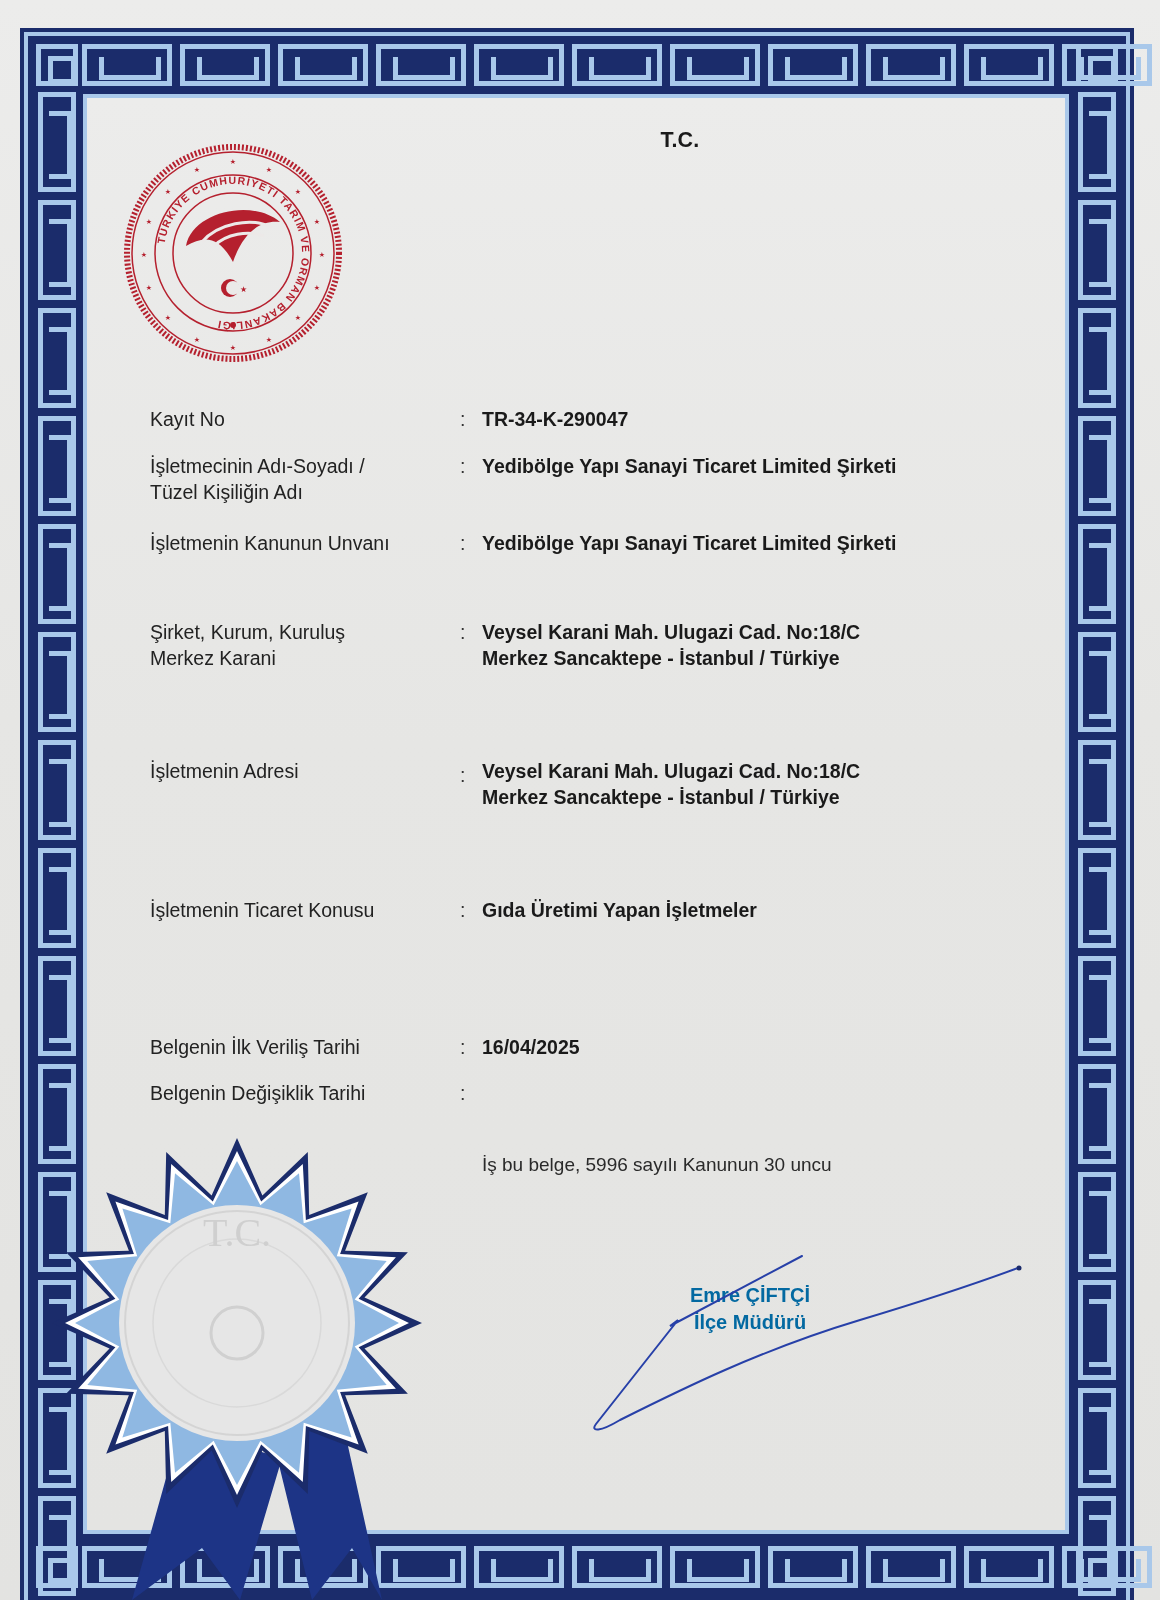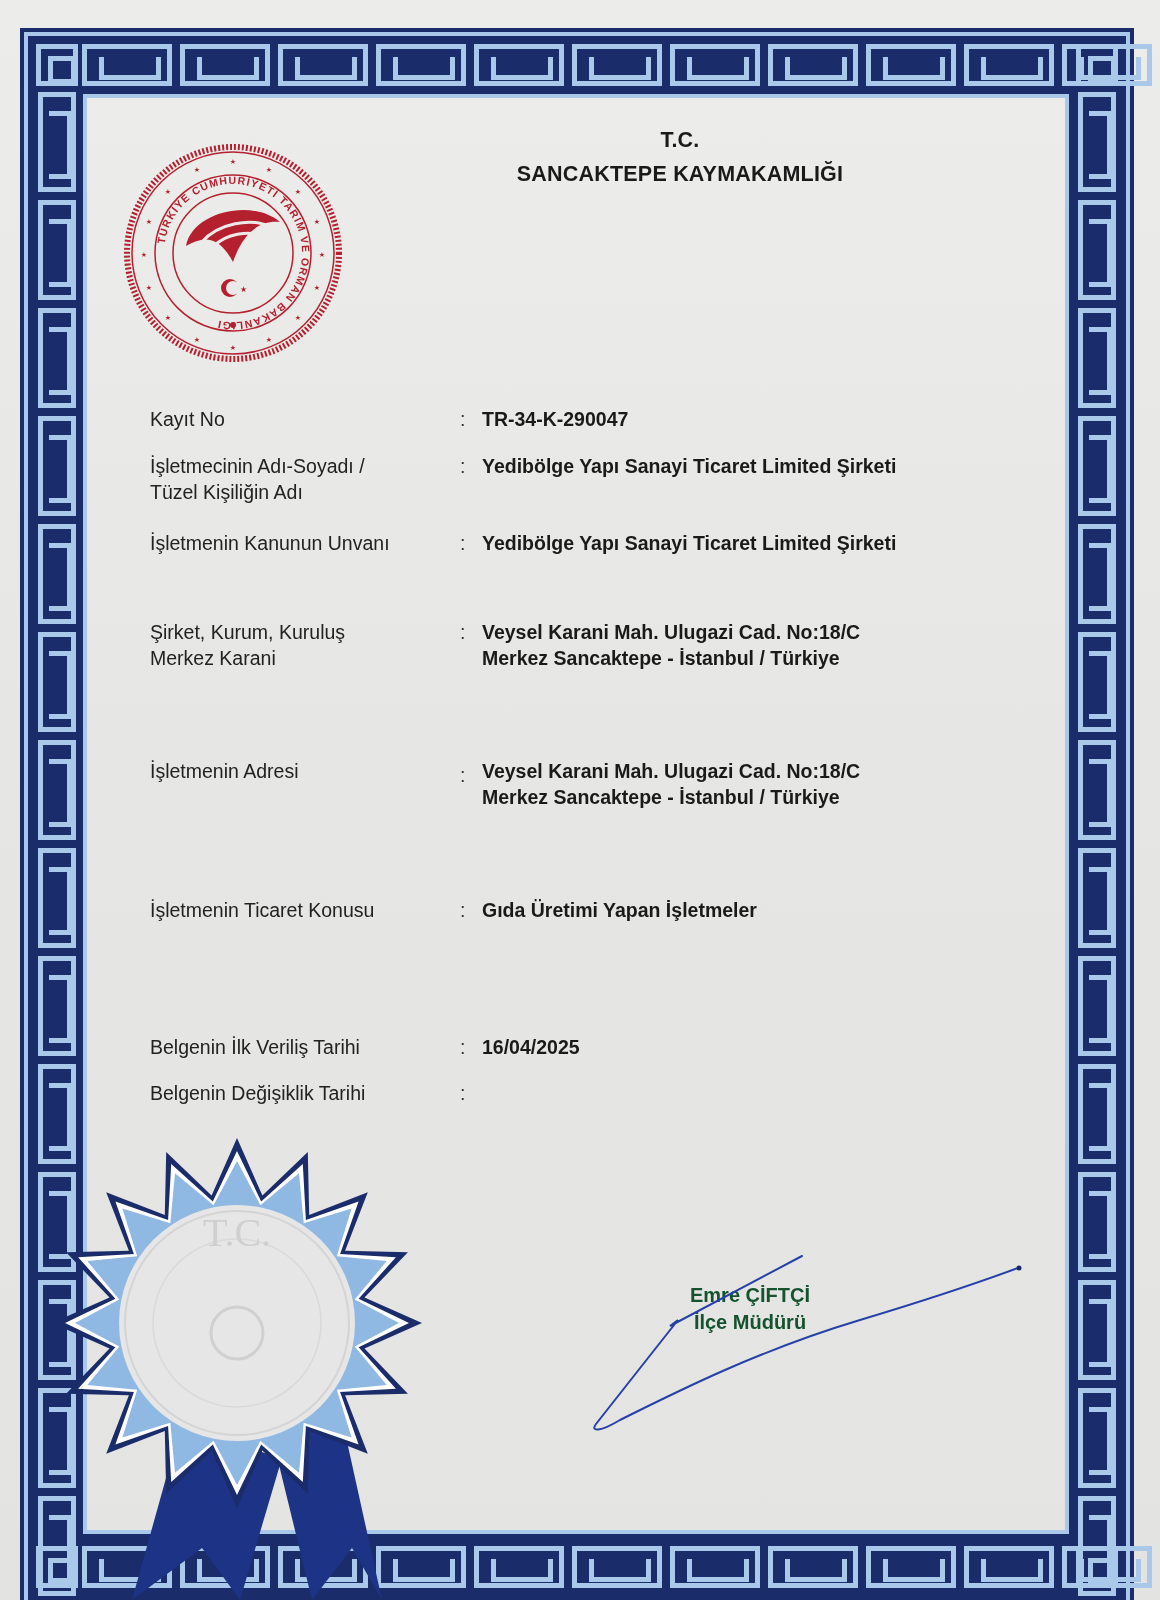--- a/index.html
+++ b/index.html
@@ -48,21 +48,21 @@
   
   .emblem { position: absolute; left: 122px; top: 142px; width: 222px; height: 222px; }
 
   
   .field { position: absolute; left: 150px; width: 860px; font-size: 19.5px; line-height: 26px; }
   .field .label { position: absolute; left: 0; top: 0; width: 300px; color: #222; }
   .field .colon { position: absolute; left: 310px; top: 0; color: #333; }
   .field .value { position: absolute; left: 332px; top: 0; font-weight: bold; color: #1a1a1a; white-space: nowrap; }
 
   .note { position: absolute; left: 482px; top: 1152px; width: 480px; font-size: 19px; line-height: 26px; color: #2a2a2a; }
-  .sign { position: absolute; left: 640px; top: 1282px; width: 220px; text-align: center; font-weight: bold; font-size: 20px; line-height: 27px; color: #14532d; }
+  .sign { position: absolute; left: 640px; top: 1282px; width: 220px; text-align: center; font-weight: bold; font-size: 20px; line-height: 27px; color: #0369a1; }
   .signature { position: absolute; left: 560px; top: 1240px; width: 480px; height: 200px; pointer-events: none; }
 
   .rosette { position: absolute; left: 52px; top: 1128px; width: 370px; height: 472px; }
 </style>
 </head>
 <body>
 
 <div class="paper"></div>
 
 <div class="frame-outer"></div>
@@ -158,21 +158,20 @@
   <path d="M 80,100 C 95,82 130,74 150,86" fill="none" stroke="#ece9e8" stroke-width="3"></path>
   <path d="M 92,104 C 104,92 126,88 142,94" fill="none" stroke="#ece9e8" stroke-width="3"></path>
   <circle cx="108" cy="146" r="9" fill="#b5202e"></circle>
   <circle cx="111" cy="146" r="7" fill="#ebe9e8"></circle>
   <text x="118" y="150" font-size="8" fill="#b5202e">★</text>
   <circle cx="111" cy="183" r="3" fill="#b5202e"></circle>
 </svg>
 
 <div class="header">
   <div>T.C.</div>
-  <div>SANCAKTEPE KAYMAKAMLIĞI</div>
 </div>
 
 <div class="field" style="top:406px;">
   <span class="label">Kayıt No</span>
   <span class="colon">:</span>
   <span class="value">TR-34-K-290047</span>
 </div>
 
 <div class="field" style="top:453px;">
   <span class="label">
@@ -222,20 +221,21 @@
   <span class="value">16/04/2025</span>
 </div>
 
 <div class="field" style="top:1080px;">
   <span class="label">Belgenin Değişiklik Tarihi</span>
   <span class="colon">:</span>
   <span class="value"></span>
 </div>
 
 <div class="note">
+  <div>İş bu belge, 5996 sayılı Kanunun 30 uncu</div>
 </div>
 
 <div class="sign">
   <div>Emre ÇİFTÇİ</div>
   <div>İlçe Müdürü</div>
 </div>
 
 <svg class="signature" viewBox="0 0 480 200">
   <path d="M 242,16 L 110,86 L 118,80 L 88,118 L 36,184 C 30,192 40,192 60,180 C 120,150 200,110 300,80 C 360,62 420,42 458,28" fill="none" stroke="#2740a8" stroke-width="2" stroke-linecap="round"></path>
   <circle cx="459" cy="28" r="2.5" fill="#1a2a6a"></circle>

